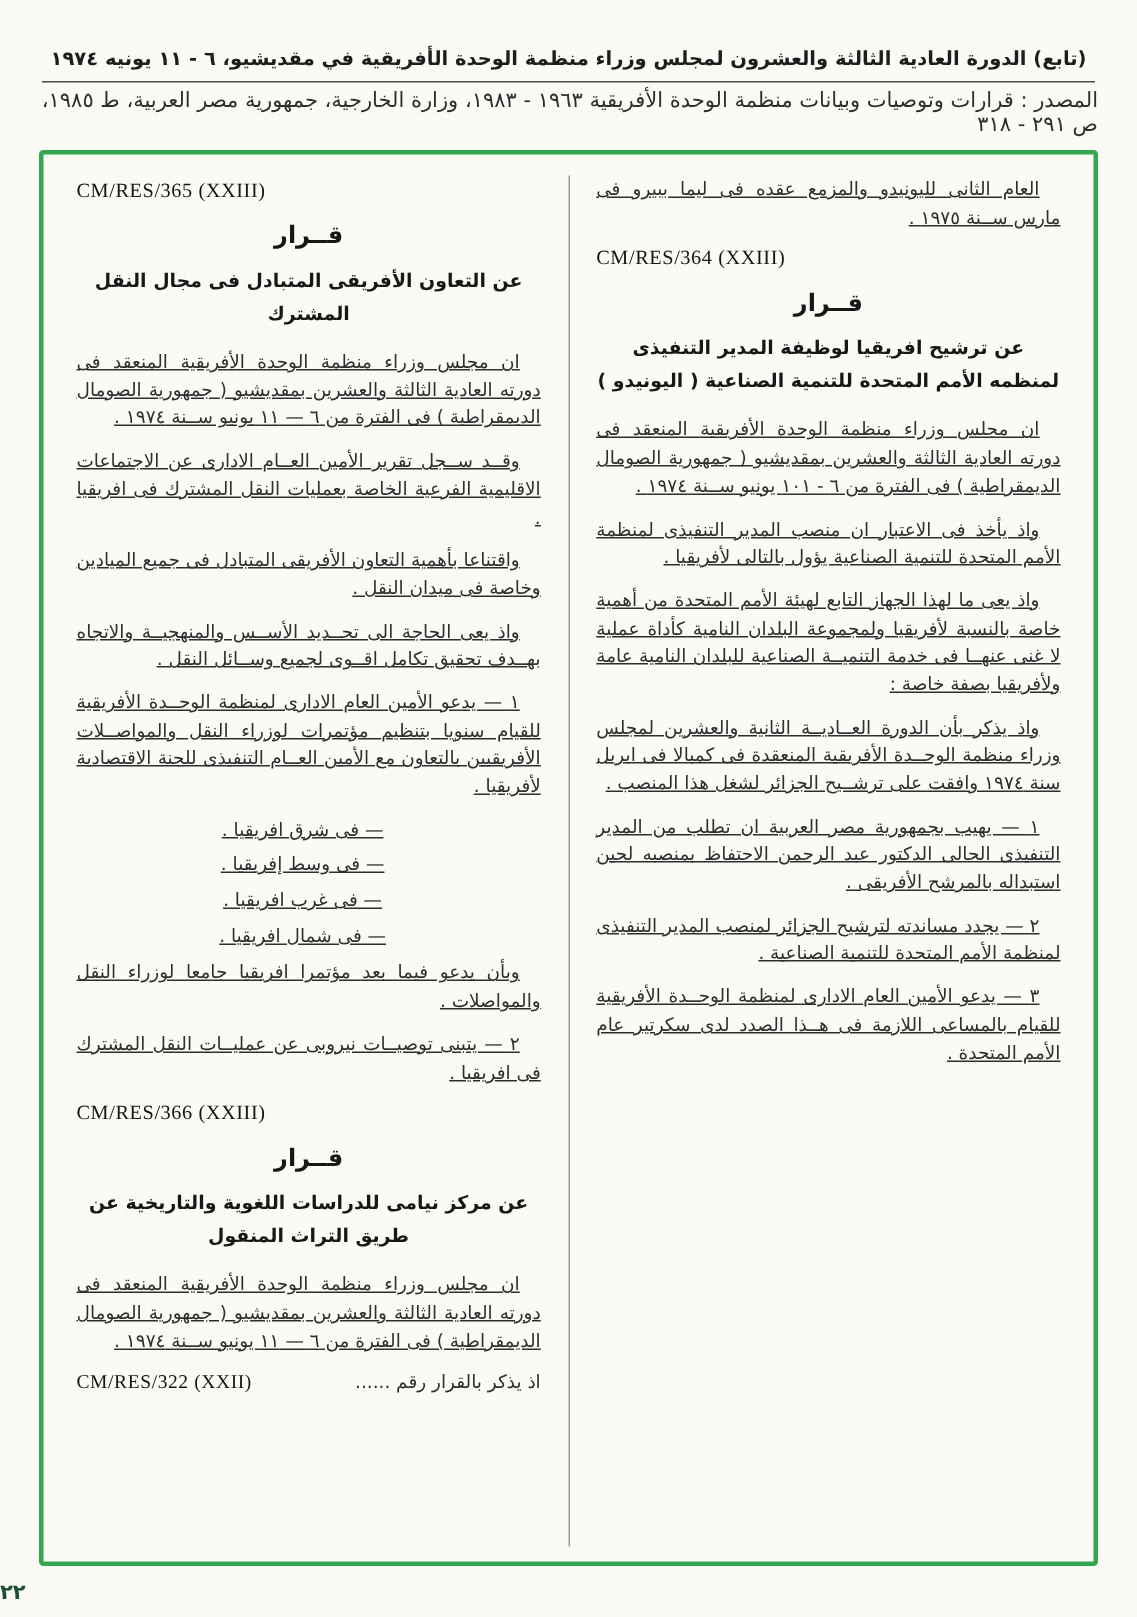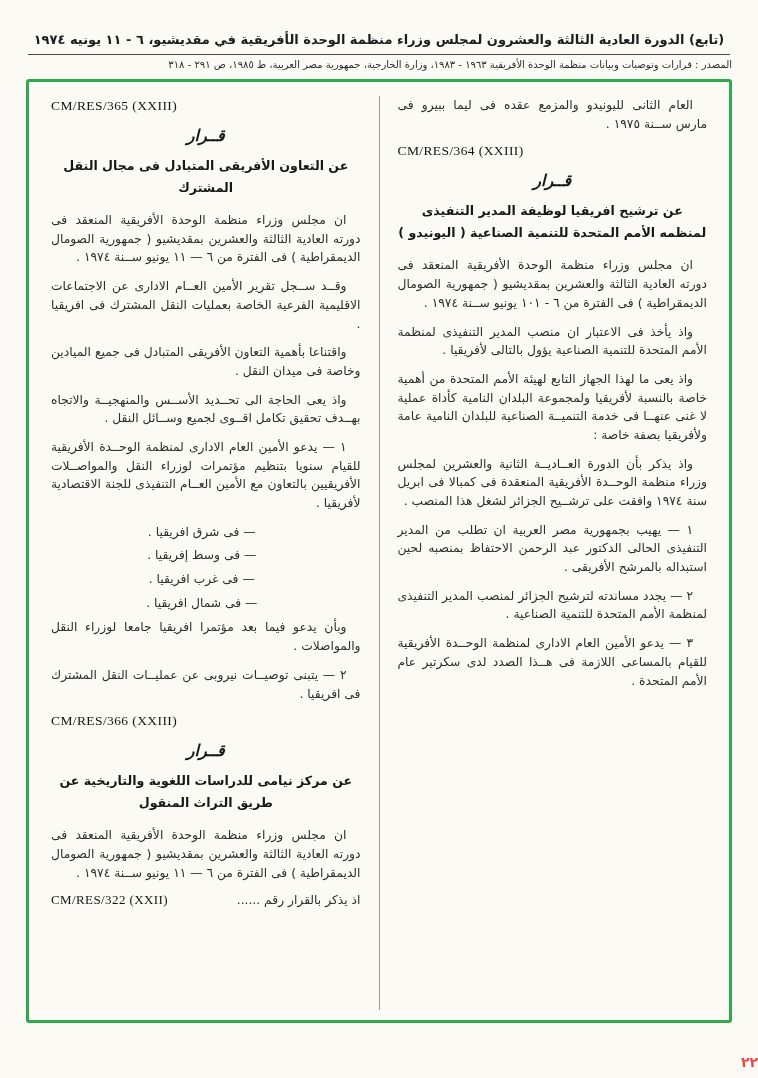--- a/index.html
+++ b/index.html
@@ -19,21 +19,21 @@
     font-weight: bold;
     color: #1d1d1d;
     letter-spacing: 0.2px;
   }
   .header-rule {
     height: 0;
     border-top: 1.5px solid #4a4a4a;
     margin: 7px 2px 4px 2px;
   }
   .header-source {
-    font-size: 10px;
+    font-size: 14px;
     color: #2e2e2e;
     text-align: right;
     direction: rtl;
   }
   
   .content-box {
     margin: 9px 26px 0 26px;
     border: 3px solid #31a84f;
     border-radius: 3px;
     height: 944px;
@@ -54,37 +54,37 @@
     margin: 2px 0 12px 0;
     letter-spacing: 0.4px;
   }
   .resnum.spaced-top { }
   .res-title {
     text-align: center;
     font-size: 16px;
     font-weight: bold;
     color: #171717;
     margin: 4px 0 10px 0;
-    font-style: italic;
   }
   .res-subtitle {
     text-align: center;
     font-size: 12.6px;
     font-weight: bold;
     color: #171717;
     line-height: 1.75;
     margin: 0 0 12px 0;
   }
   .para {
     font-size: 12.3px;
     line-height: 1.52;
     text-align: justify;
     text-indent: 14px;
     margin-bottom: 10px;
     color: #2e2e2e;
+    text-decoration: underline;
   }
   .para.dash {
     text-indent: 0;
     padding-right: 8px;
     margin-bottom: 5px;
     text-align: center;
   }
   .mixed-line {
     display: flex;
     direction: rtl;
@@ -98,24 +98,24 @@
     direction: ltr;
     font-family: "Liberation Serif", serif;
     font-size: 13px;
     color: #151515;
     letter-spacing: 0.4px;
   }
   
   .page-number {
     position: absolute;
     bottom: 8px; left: 0; right: 0;
-    text-align: right;
+    text-align: left;
     font-size: 14px;
     font-weight: bold;
-    color: #ef4444;
+    color: #14532d;
   }
 </style>
 </head>
 <body>
 
 <div class="page-header">
   <div class="header-title">(تابع) الدورة العادية الثالثة والعشرون لمجلس وزراء منظمة الوحدة الأفريقية في مقديشيو، ٦ - ١١ يونيه ١٩٧٤</div>
   <div class="header-rule"></div>
   <div class="header-source">المصدر : قرارات وتوصيات وبيانات منظمة الوحدة الأفريقية ١٩٦٣ - ١٩٨٣، وزارة الخارجية، جمهورية مصر العربية، ط ١٩٨٥، ص ٢٩١ - ٣١٨</div>
 </div>

